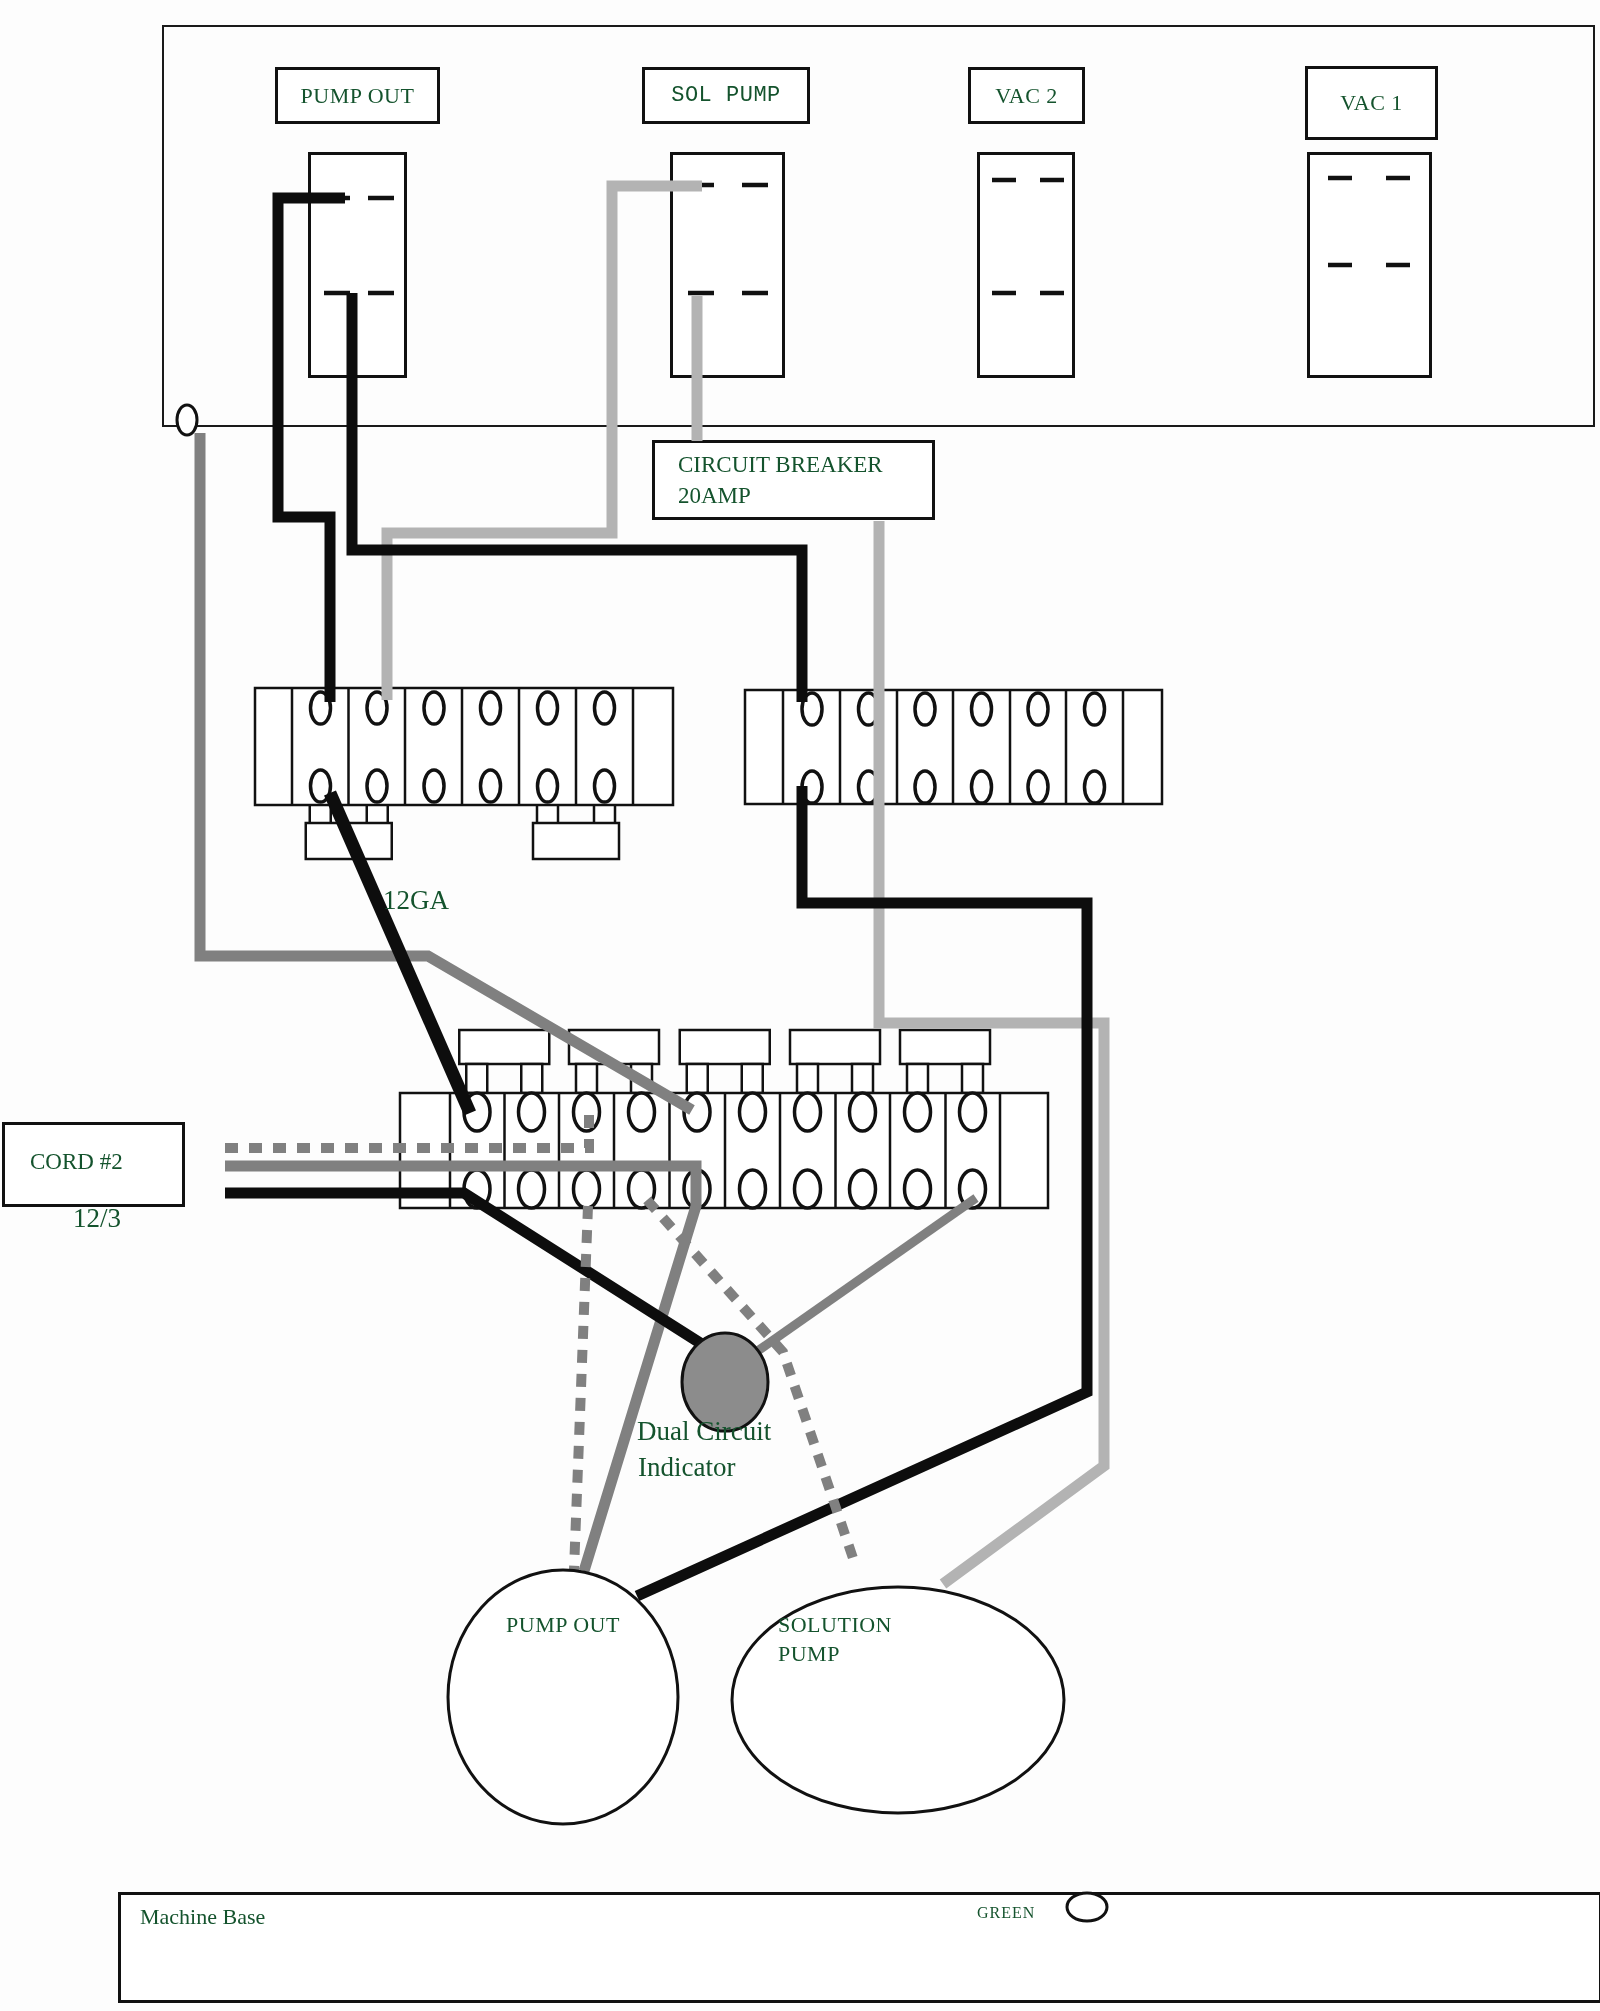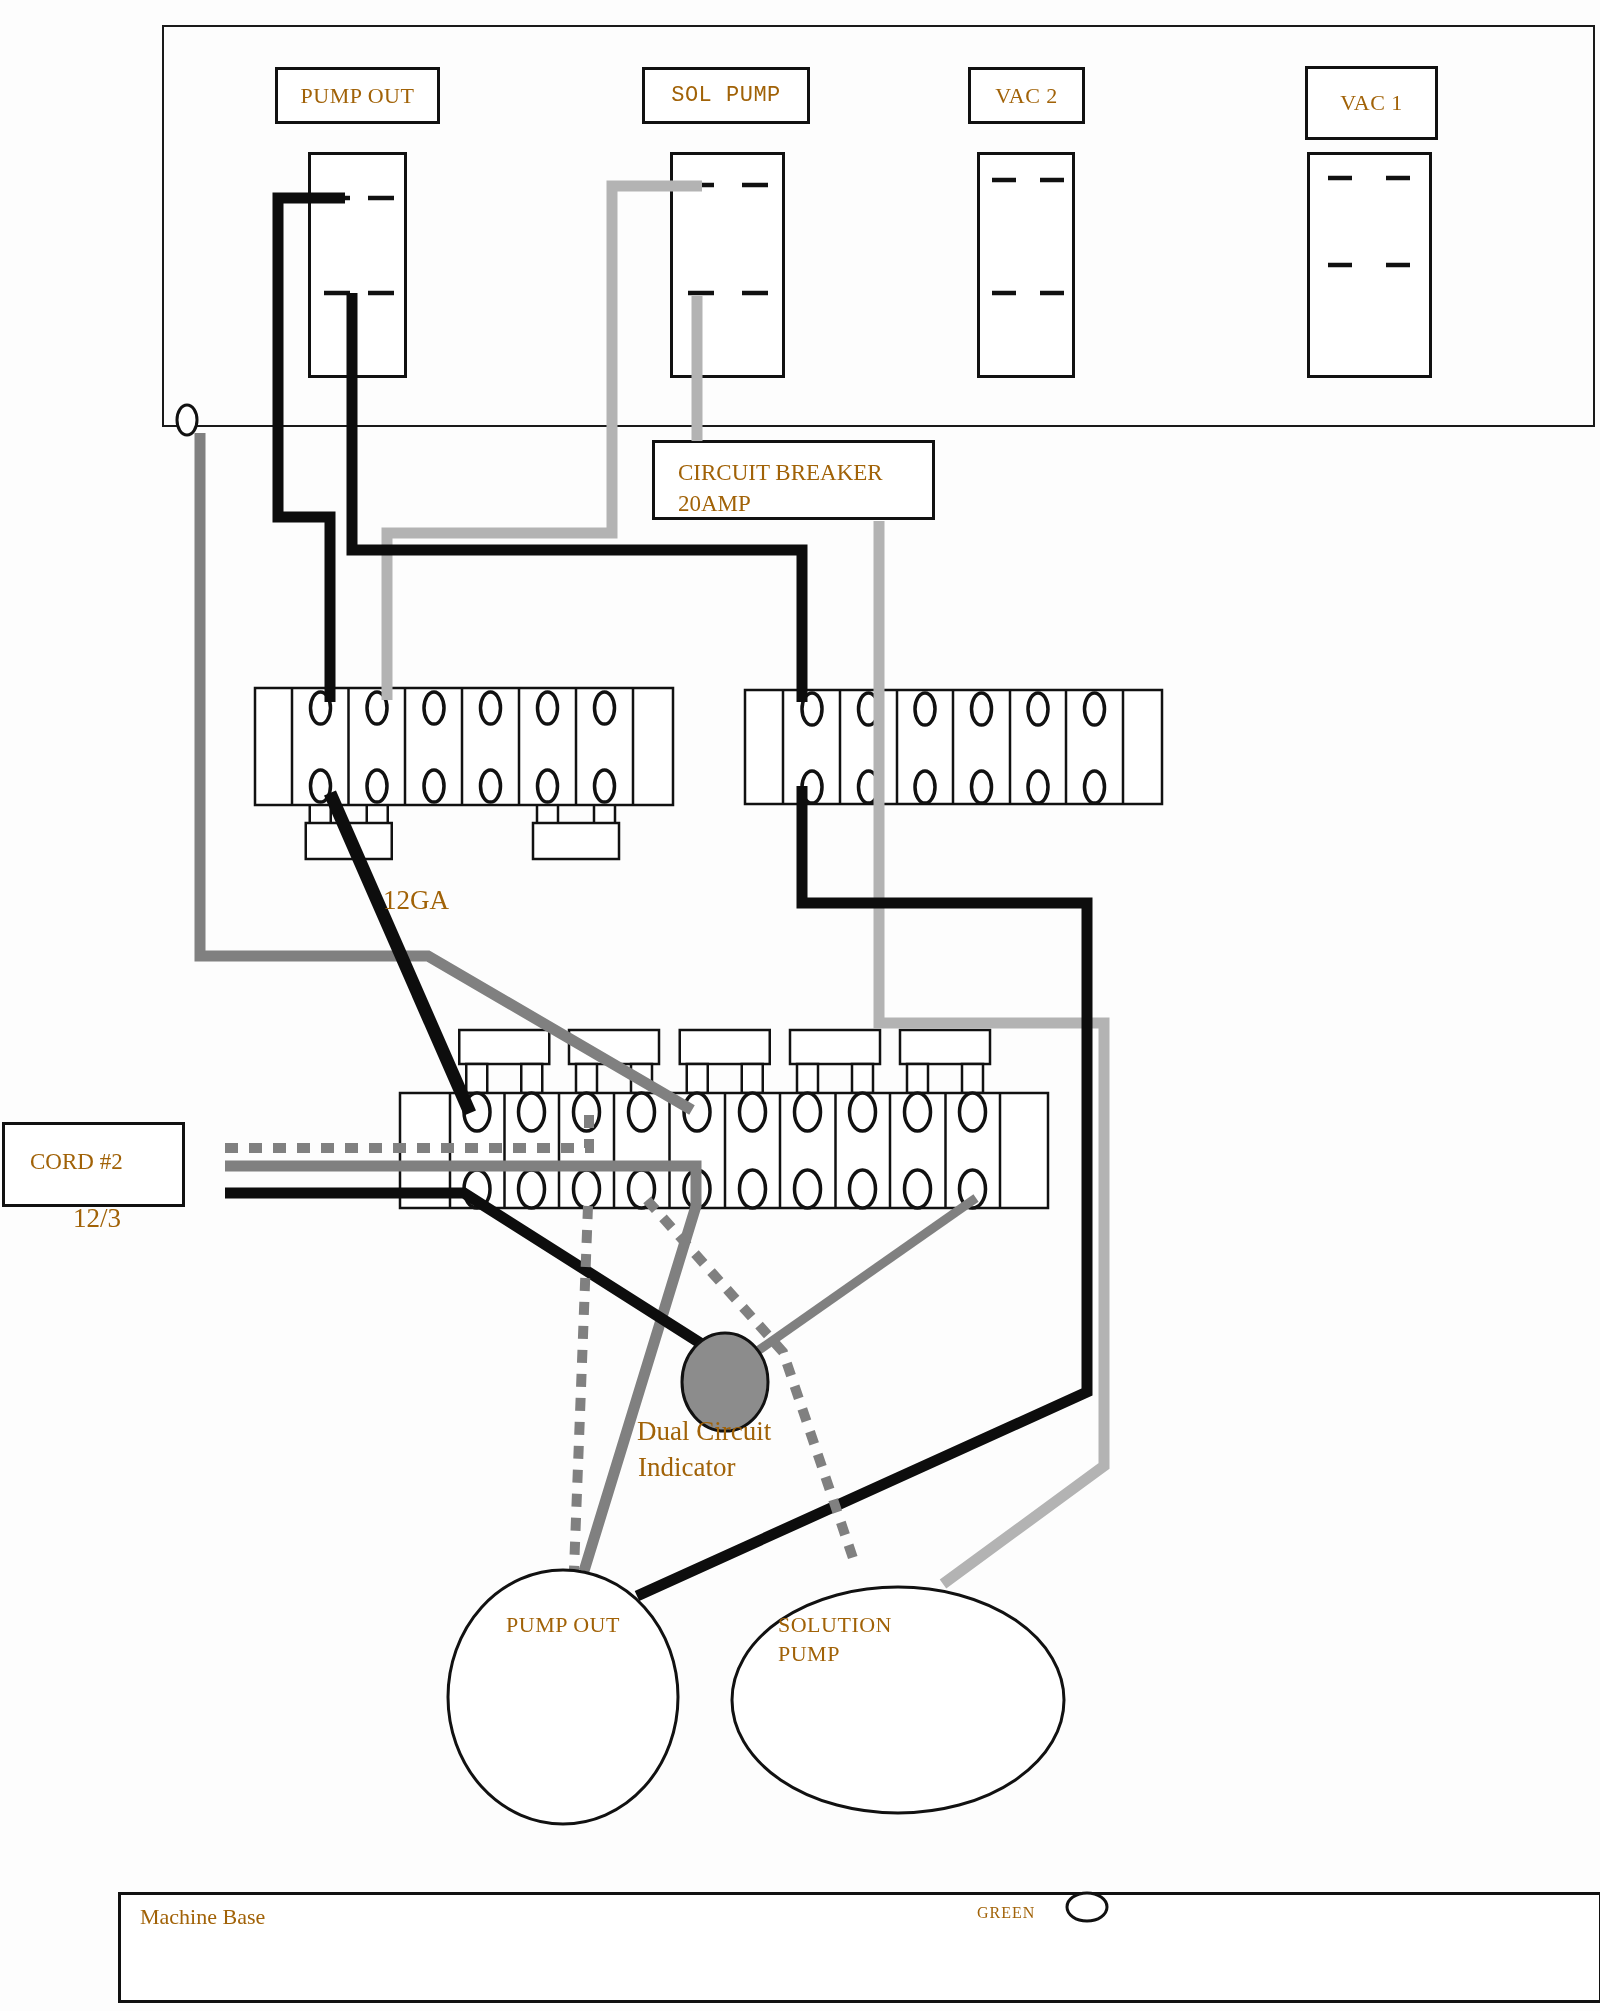--- a/index.html
+++ b/index.html
@@ -1,17 +1,17 @@
 <!DOCTYPE html>
 <html><head>
 <meta charset="utf-8">
 <style>
   html,body{margin:0;padding:0;background:#ffffff;}
   .canvas{position:relative;width:1600px;height:2011px;background:#fdfdfd;overflow:hidden;
-          font-family:"Liberation Serif","DejaVu Serif",serif;color:#a16207;}
+          font-family:"Liberation Serif","DejaVu Serif",serif;color:#14532d;}
   .box{position:absolute;border:3px solid #111;background:#fff;box-sizing:border-box;}
   .thinbox{position:absolute;border:2px solid #1a1a1a;background:transparent;box-sizing:border-box;}
   .lblbox{position:absolute;border:3px solid #111;background:#fff;box-sizing:border-box;
           display:flex;align-items:center;justify-content:center;font-size:22px;letter-spacing:.5px;}
   svg{position:absolute;left:0;top:0;}
   .txt{position:absolute;white-space:pre;font-family:Liberation Serif, serif;}
 </style>
 </head>
 <body>
 
@@ -30,21 +30,21 @@
   </div>
   <div class="lblbox" style="left:1305px;top:66px;width:133px;height:74px;">
     <span>VAC 1</span>
   </div>
 
   <div class="box" style="left:308px;top:152px;width:99px;height:226px;"></div>
   <div class="box" style="left:670px;top:152px;width:115px;height:226px;"></div>
   <div class="box" style="left:977px;top:152px;width:98px;height:226px;"></div>
   <div class="box" style="left:1307px;top:152px;width:125px;height:226px;"></div>
 
-  <div class="box" style="left:652px;top:440px;width:283px;height:80px;font-size:23px;line-height:31px;padding:14px 0 0 23px;">
+  <div class="box" style="left:652px;top:440px;width:283px;height:80px;font-size:23px;line-height:31px;padding:6px 0 0 23px;">
     <div>CIRCUIT BREAKER</div>
     <div>20AMP</div>
   </div>
 
   <div class="box" style="left:2px;top:1122px;width:183px;height:85px;font-size:23px;padding:24px 0 0 25px;">
     <div>CORD #2</div>
   </div>
 
   <div class="box" style="left:118px;top:1892px;width:1484px;height:111px;"></div>
 

